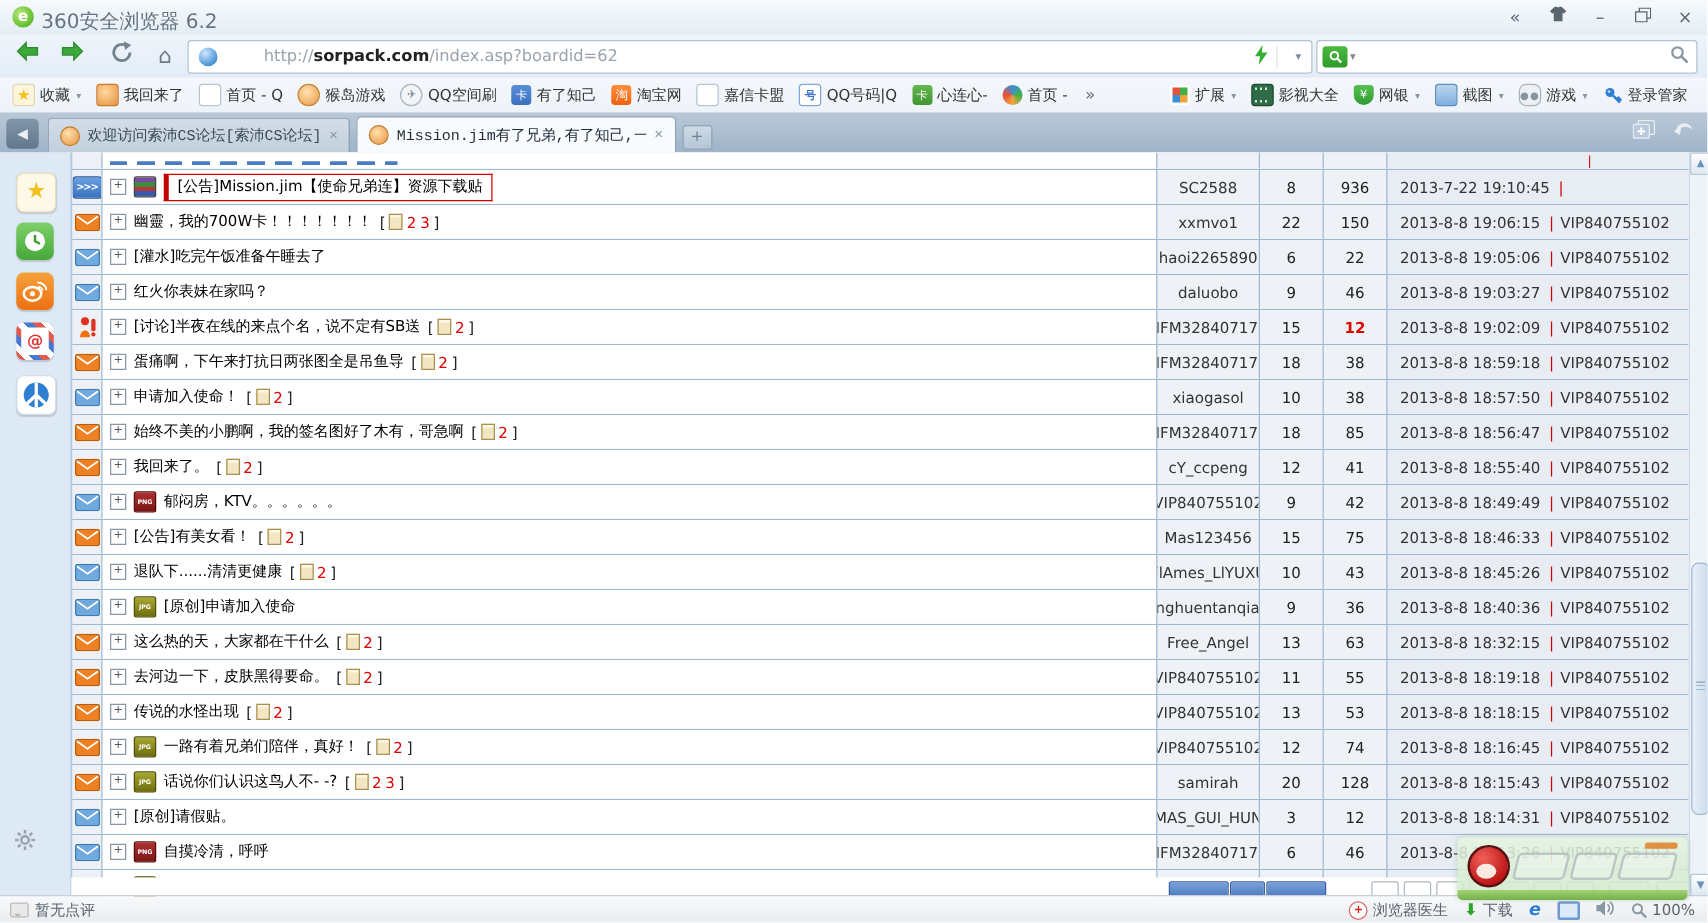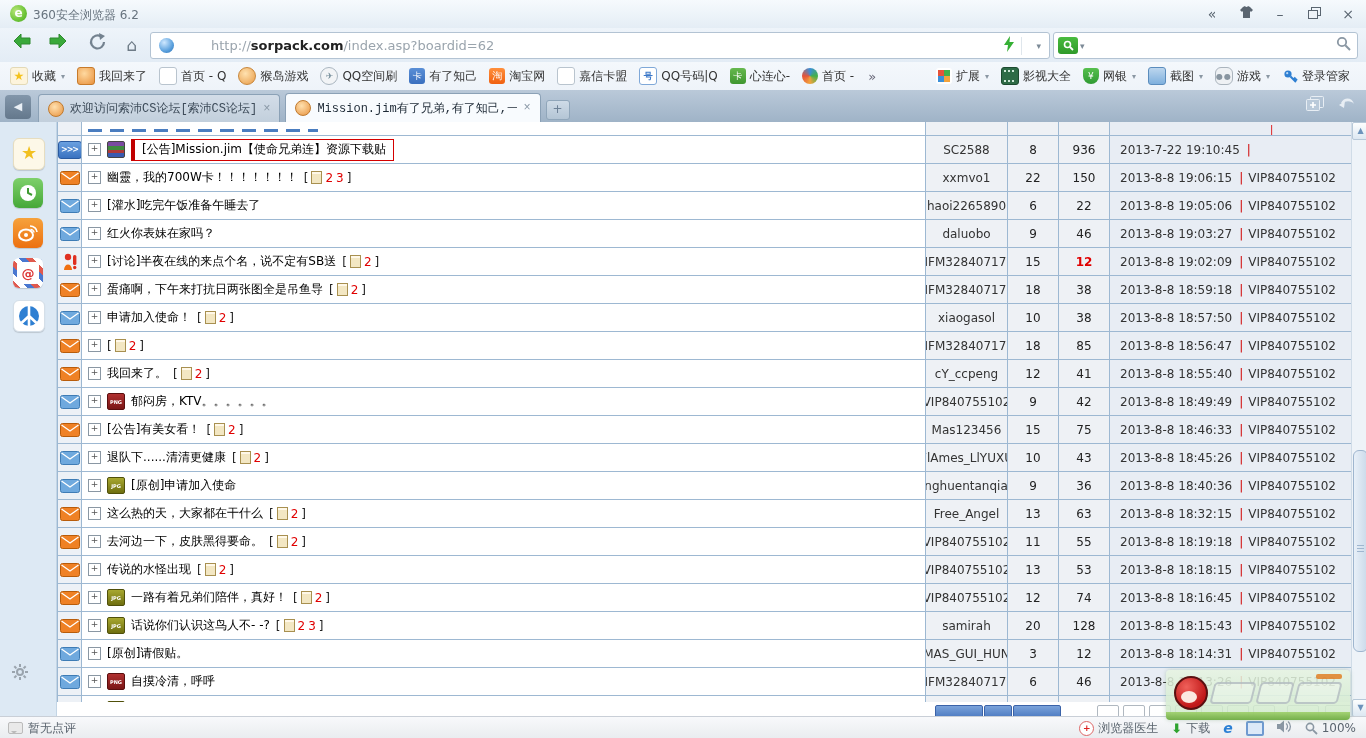--- a/index.html
+++ b/index.html
@@ -5,21 +5,21 @@
   html,body{margin:0;padding:0;width:1366px;height:738px;overflow:hidden;
     font-family:"DejaVu Sans","Liberation Sans",sans-serif;background:#fff;}
   #stage{position:relative;width:1366px;height:738px;background:#fff;}
 
   
   .titlebar{position:absolute;left:0;top:0;width:1366px;height:28px;
     background:linear-gradient(#f6fafd,#e4edf5);border-bottom:1px solid #cdd9e4;}
   .logo360{position:absolute;left:10px;top:5px;width:17px;height:17px;border-radius:50%;
     background:radial-gradient(circle at 35% 35%,#b9e67a,#6cc437 60%,#4ca426);color:#fff;
     font-size:12px;font-weight:bold;text-align:center;line-height:17px;}
-  .wintitle{position:absolute;left:33px;top:7px;font-size:12px;color:#67737e;}
+  .wintitle{position:absolute;left:33px;top:7px;font-size:16px;color:#67737e;}
   .winctrls{position:absolute;right:8px;top:0;height:28px;display:flex;align-items:center;gap:14px;color:#5a6570;}
   .wbtn{width:20px;height:20px;text-align:center;line-height:20px;font-size:14px;cursor:default;}
 
   
   .toolbar{position:absolute;left:0;top:28px;width:1366px;height:34px;
     background:linear-gradient(#eef4fa,#e3ecf5);border-bottom:1px solid #cfdae6;}
   .navbtn{position:absolute;top:4px;width:28px;height:26px;text-align:center;line-height:26px;}
   .addrbar{position:absolute;left:150px;top:4px;width:898px;height:25px;background:#fff;
     border:1px solid #b3c3d3;border-radius:3px;display:flex;align-items:center;}
   .siteico{width:15px;height:15px;border-radius:50%;margin:0 7px 0 8px;
@@ -597,20 +597,21 @@
             <div class="cell c-icon">
               <span class="mailico">
                 <svg width="20" height="14" viewBox="0 0 20 14">
                   <rect x="0.5" y="0.5" width="19" height="13" rx="2" fill="#ef8125" stroke="#b85c0a"></rect>
                   <path d="M1.5 2 L10 8 L18.5 2" fill="none" stroke="#fff" stroke-width="1.3"></path>
                 </svg>
               </span>
             </div>
             <div class="cell c-title">
               <span class="exp">+</span>
+              <span class="ttl">始终不美的小鹏啊，我的签名图好了木有，哥急啊</span>
               <span class="pages">[<span class="pgico"></span><span class="pn">2</span>]</span>
             </div>
             <div class="cell c-author">HFM328407178</div>
             <div class="cell c-replies">18</div>
             <div class="cell c-views">85</div>
             <div class="cell c-last">
               <span>2013-8-8 18:56:47</span>
               <span class="pipe">|</span>
               <span>VIP840755102</span>
             </div>

